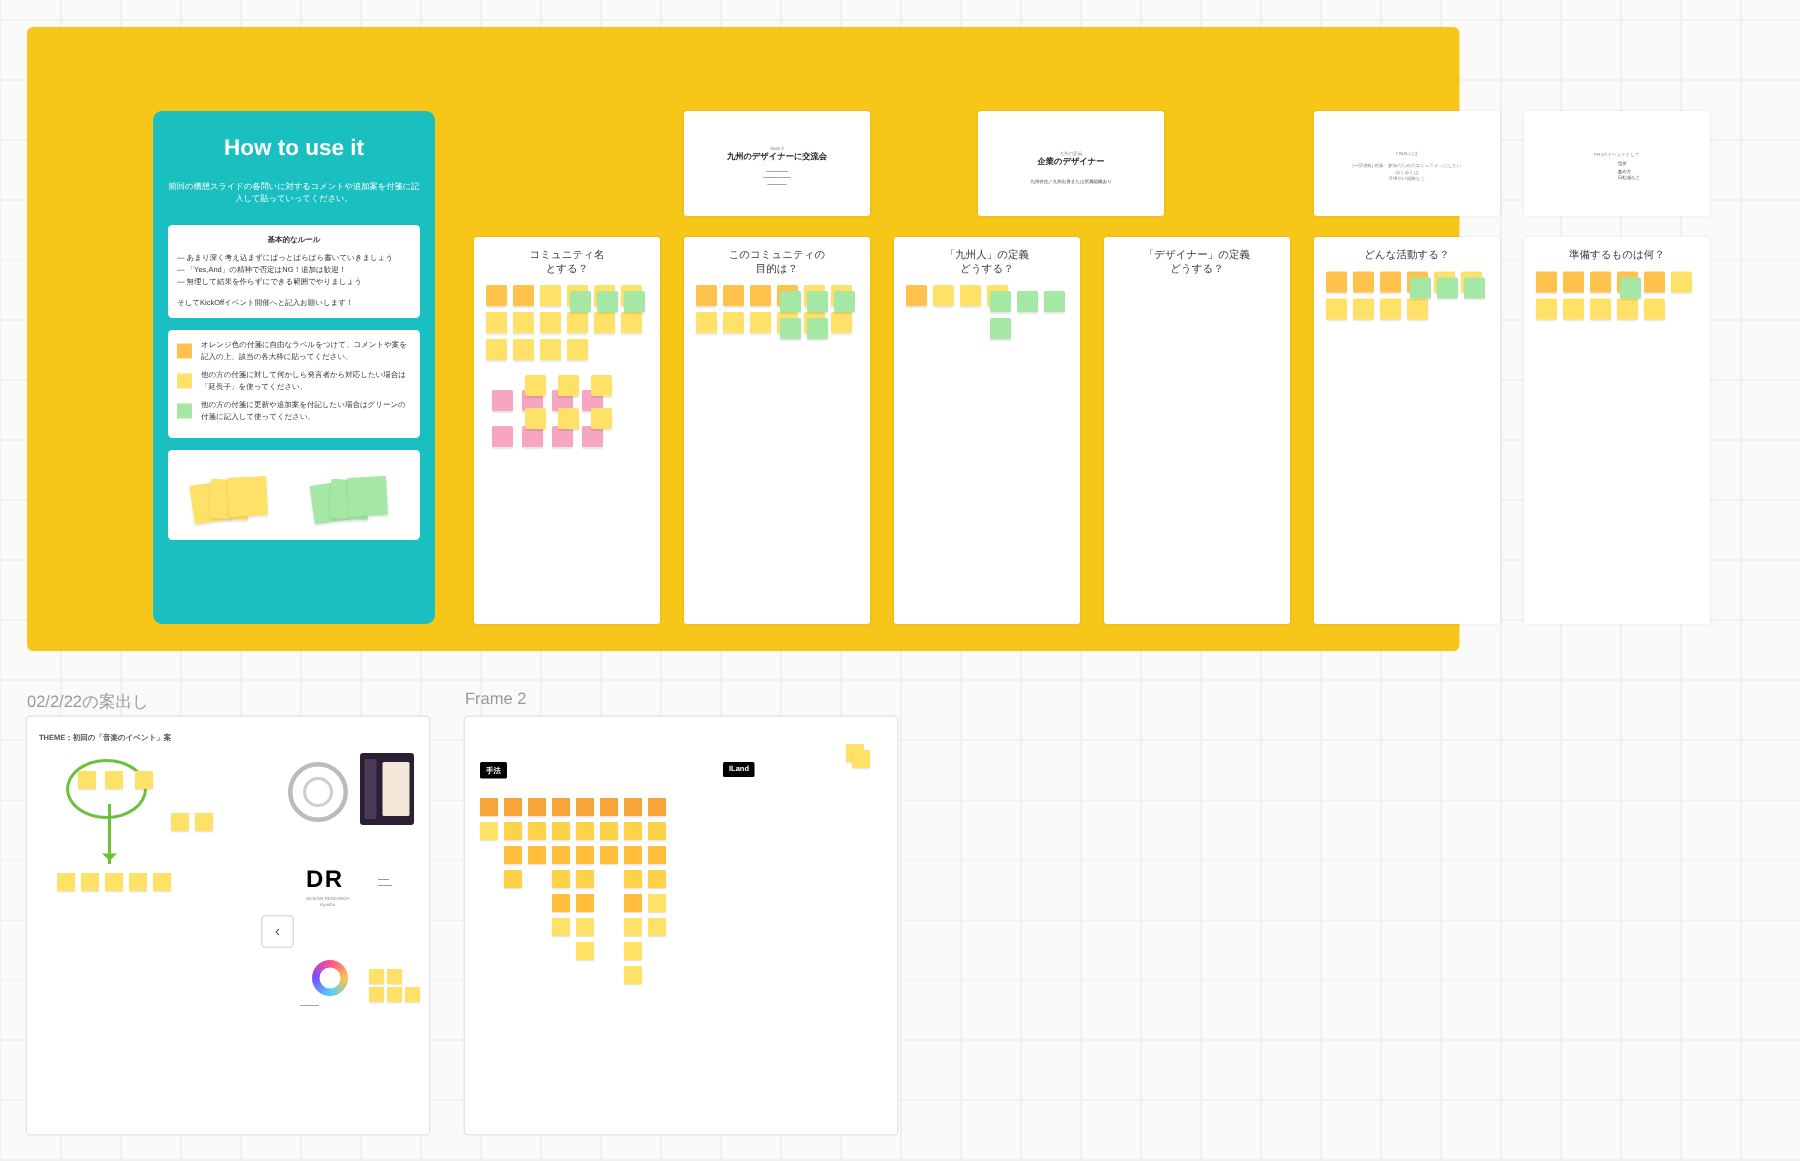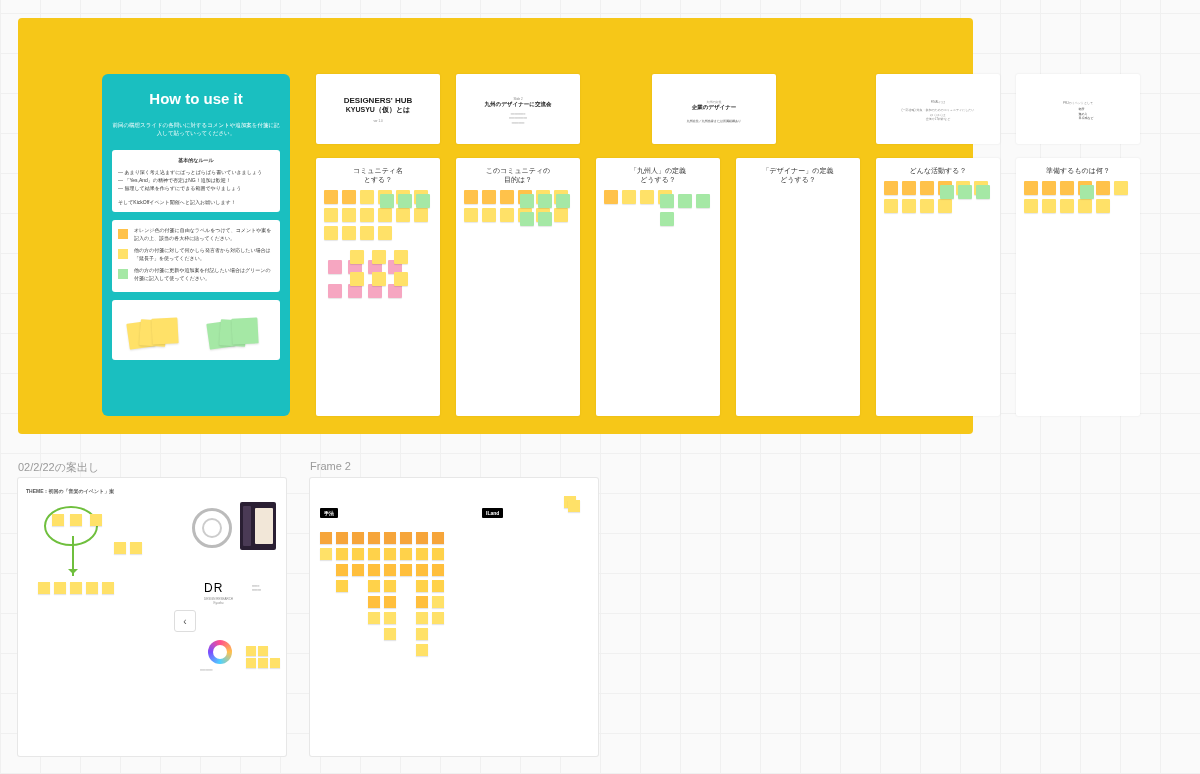--- a/index.html
+++ b/index.html
@@ -71,21 +71,21 @@
     box-shadow: 0 0 0 1px #e7e7e7;
   }
   .frame-label {
     position: absolute; font-size: 11px; color: #9a9a9a; font-weight: 400;
   }
   .bf-left { left: 18px; top: 478px; width: 268px; height: 278px; }
   .bf-right { left: 310px; top: 478px; width: 288px; height: 278px; }
   .circ {
     width: 40px; height: 40px; border: 3px solid #ccc; border-radius: 50%; position: absolute;
   }
-  .dr { font-size: 12px; font-weight: 400; letter-spacing: 1px; }
+  .dr { font-size: 16px; font-weight: 700; letter-spacing: 1px; }
   .rainbow { width: 24px; height: 24px; border-radius: 50%;
     background: conic-gradient(#ff4d8d,#ffc14d,#4dd2ff,#7a4dff,#ff4d8d);
     position: absolute;
   }
   .rainbow::after { content:""; position:absolute; inset:5px; background:#fff; border-radius:50%; }
   .arrow { position: absolute; width: 2px; height: 40px; background: #6fbf3d; }
   .arrow::after { content:""; position:absolute; bottom:-3px; left:-4px;
     border: 5px solid transparent; border-top-color: #6fbf3d; }
   .ring { position:absolute; width:54px; height:40px; border:2px solid #6fbf3d; border-radius:50%; }
   .mini { position: absolute; width: 12px; height: 12px;
@@ -139,25 +139,20 @@
         </div>
         <div class="stack">
           <div class="sticky s-g" style="left:0;top:6px;transform:rotate(-8deg)"></div>
           <div class="sticky s-g" style="left:12px;top:4px;transform:rotate(4deg)"></div>
           <div class="sticky s-g" style="left:24px;top:2px;transform:rotate(-3deg)"></div>
         </div>
       </div>
     </div>
   </div>
 
-  <div class="slide" style="left:298px;top:56px">
-    <div class="t1">DESIGNERS' HUB</div>
-    <div class="t2">KYUSYU（仮）とは</div>
-    <div class="tiny">ver 1.0</div>
-  </div>
   <div class="slide" style="left:438px;top:56px">
     <div class="tiny">Slide 2</div>
     <div style="font-size:5.5px;font-weight:700">九州のデザイナーに交流会</div>
     <div class="tiny" style="line-height:1.4">━━━━━━━━<br>━━━━━━━━━━<br>━━━━━━━</div>
   </div>
   <div class="slide" style="left:634px;top:56px">
     <div class="tiny">九州の定義</div>
     <div style="font-size:5.5px;font-weight:700">企業のデザイナー</div>
     <div class="tiny" style="margin-top:8px;font-weight:600">九州在住／九州出身または所属組織あり</div>
   </div>

